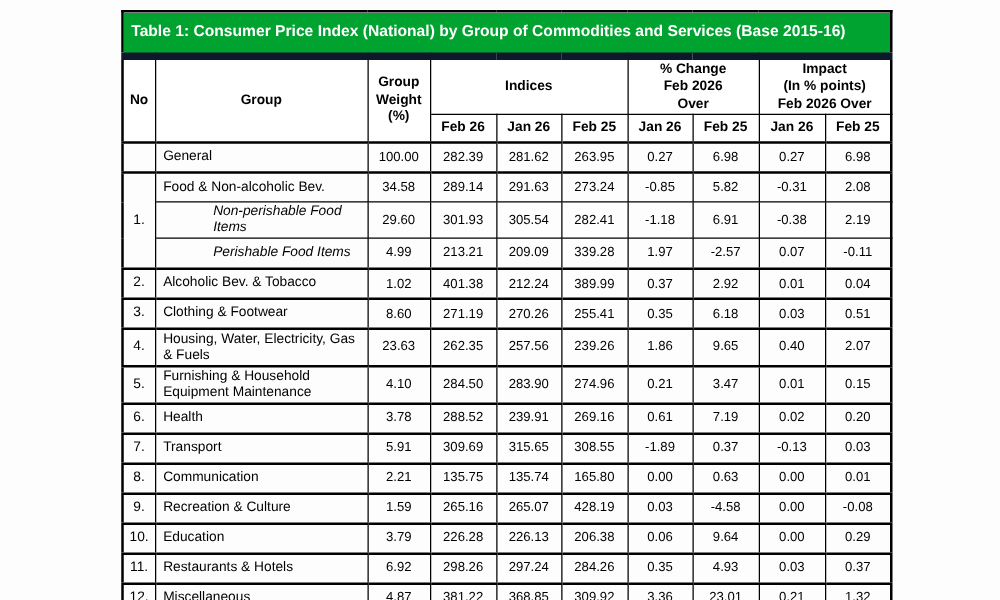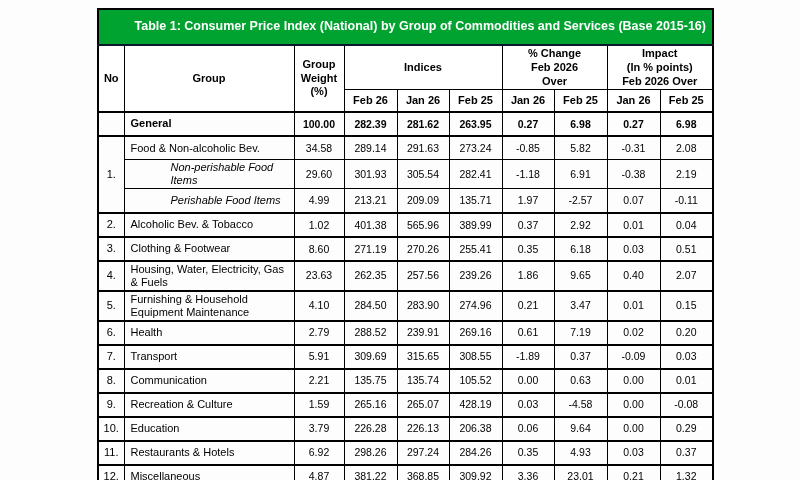--- a/index.html
+++ b/index.html
@@ -27,41 +27,41 @@
     vertical-align: middle;
     overflow: hidden;
   }
   
   tr.title-row { height: 36px; }
   th.title-cell {
     background: #00A230;
     color: #fff;
     font-size: 12.5px;
     font-weight: bold;
-    text-align: right;
-    border-bottom: 2px solid #0f172a;
+    text-align: left;
+    border-bottom: 6px solid #0f172a;
     padding: 2px 6px;
   }
   
   thead th {
     font-size: 11px;
     font-weight: bold;
     text-align: center;
     background: #fff;
     line-height: 1.25;
   }
   tr.head-main { height: 40px; }
   tr.head-sub { height: 22px; }
   tr.head-sub th { border-bottom: 2px solid #000; }
   .pre { white-space: pre-line; }
   
   tbody tr { height: 24px; }
   tbody td { font-size: 10.5px; text-align: center; line-height: 1.18; }
   td.group-cell { text-align: left; padding-left: 6px; font-size: 11px; }
-  tr.general td { font-weight: bold; }
+  tr.general td { font-weight: normal; }
   tr.general td, tr.major td { border-top: 2px solid #000; }
   tr.sub td { border-top: 1px solid #000; }
   tr.sub td.group-cell { font-style: italic; padding-left: 46px; }
   td.no-cell { font-size: 11px; }
 </style>
 </head>
 <body>
 
 <div class="table-wrap">
   <table>
@@ -139,32 +139,32 @@
           <td class="num-cell">-1.18</td>
           <td class="num-cell">6.91</td>
           <td class="num-cell">-0.38</td>
           <td class="num-cell">2.19</td>
         </tr>
         <tr class="sub">
           <td class="group-cell">Perishable Food Items</td>
           <td class="num-cell">4.99</td>
           <td class="num-cell">213.21</td>
           <td class="num-cell">209.09</td>
-          <td class="num-cell">135.71</td>
+          <td class="num-cell">339.28</td>
           <td class="num-cell">1.97</td>
           <td class="num-cell">-2.57</td>
           <td class="num-cell">0.07</td>
           <td class="num-cell">-0.11</td>
         </tr>
         <tr class="major">
           <td class="no-cell">2.</td>
           <td class="group-cell">Alcoholic Bev. &amp; Tobacco</td>
           <td class="num-cell">1.02</td>
           <td class="num-cell">401.38</td>
-          <td class="num-cell">565.96</td>
+          <td class="num-cell">212.24</td>
           <td class="num-cell">389.99</td>
           <td class="num-cell">0.37</td>
           <td class="num-cell">2.92</td>
           <td class="num-cell">0.01</td>
           <td class="num-cell">0.04</td>
         </tr>
         <tr class="major">
           <td class="no-cell">3.</td>
           <td class="group-cell">Clothing &amp; Footwear</td>
           <td class="num-cell">8.60</td>
@@ -196,48 +196,48 @@
           <td class="num-cell">283.90</td>
           <td class="num-cell">274.96</td>
           <td class="num-cell">0.21</td>
           <td class="num-cell">3.47</td>
           <td class="num-cell">0.01</td>
           <td class="num-cell">0.15</td>
         </tr>
         <tr class="major">
           <td class="no-cell">6.</td>
           <td class="group-cell">Health</td>
-          <td class="num-cell">2.79</td>
+          <td class="num-cell">3.78</td>
           <td class="num-cell">288.52</td>
           <td class="num-cell">239.91</td>
           <td class="num-cell">269.16</td>
           <td class="num-cell">0.61</td>
           <td class="num-cell">7.19</td>
           <td class="num-cell">0.02</td>
           <td class="num-cell">0.20</td>
         </tr>
         <tr class="major">
           <td class="no-cell">7.</td>
           <td class="group-cell">Transport</td>
           <td class="num-cell">5.91</td>
           <td class="num-cell">309.69</td>
           <td class="num-cell">315.65</td>
           <td class="num-cell">308.55</td>
           <td class="num-cell">-1.89</td>
           <td class="num-cell">0.37</td>
-          <td class="num-cell">-0.09</td>
+          <td class="num-cell">-0.13</td>
           <td class="num-cell">0.03</td>
         </tr>
         <tr class="major">
           <td class="no-cell">8.</td>
           <td class="group-cell">Communication</td>
           <td class="num-cell">2.21</td>
           <td class="num-cell">135.75</td>
           <td class="num-cell">135.74</td>
-          <td class="num-cell">105.52</td>
+          <td class="num-cell">165.80</td>
           <td class="num-cell">0.00</td>
           <td class="num-cell">0.63</td>
           <td class="num-cell">0.00</td>
           <td class="num-cell">0.01</td>
         </tr>
         <tr class="major">
           <td class="no-cell">9.</td>
           <td class="group-cell">Recreation &amp; Culture</td>
           <td class="num-cell">1.59</td>
           <td class="num-cell">265.16</td>

